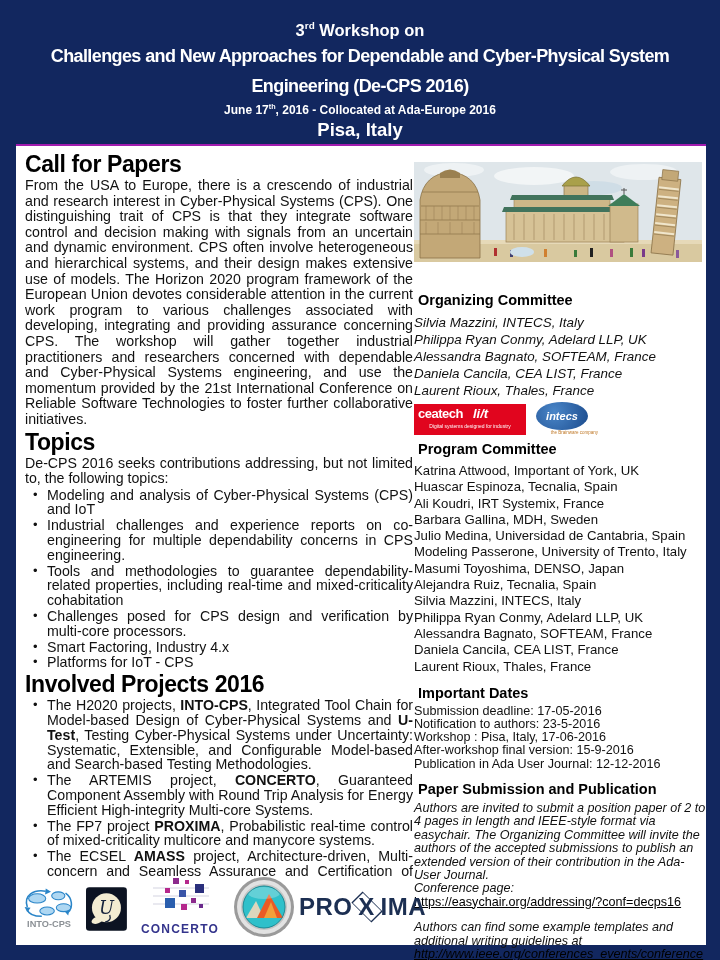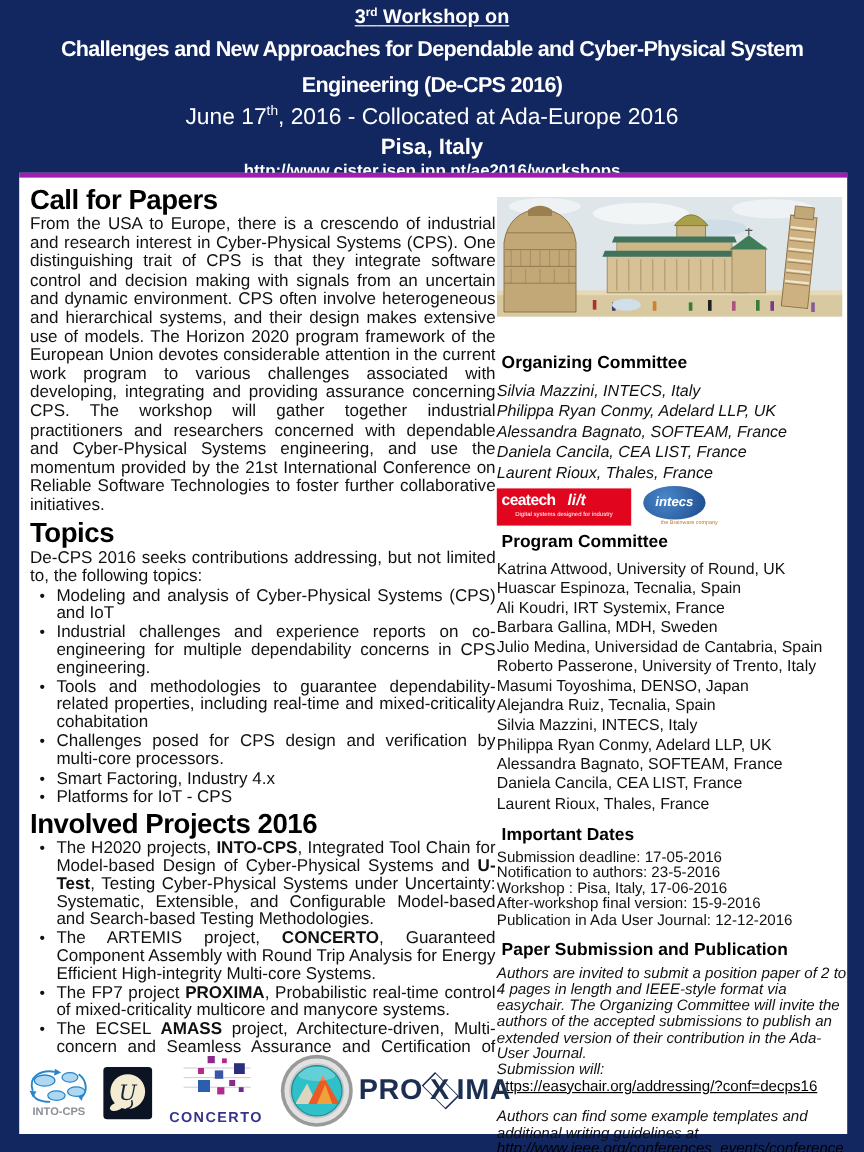--- a/index.html
+++ b/index.html
@@ -1,29 +1,29 @@
 <!DOCTYPE html>
 <html><head>
 <meta charset="utf-8">
 <style>
   html,body{margin:0;padding:0;}
   body{font-family:"Liberation Sans", sans-serif; background:#12275f;}
   .poster{position:relative;width:720px;height:960px;background:#12275f;overflow:hidden;}
 
   
   .hdr{position:absolute;left:0;top:0;width:720px;height:144px;color:#fff;text-align:center;}
-  .hdr-sub{padding-top:5px;font-size:16.5px;font-weight:bold;text-decoration:underline;}
+  .hdr-sub{padding-top:20px;font-size:16.5px;font-weight:bold;}
   .hdr-title{margin:1px auto 0;width:702px;font-size:18px;font-weight:bold;line-height:30px;letter-spacing:-0.6px;}
-  .hdr-date{margin-top:1px;font-size:19px;font-weight:normal;}
+  .hdr-date{margin-top:1px;font-size:12px;font-weight:bold;}
   .hdr-loc{margin-top:2px;font-size:18.5px;font-weight:bold;}
   .hdr-url{margin-top:1px;font-size:14px;font-weight:bold;}
   sup{font-size:60%;vertical-align:super;}
 
   
-  .panel{position:absolute;left:16px;top:144px;width:690px;height:801px;background:#fff;border-top:4px solid #a21caf;box-sizing:border-box;color:#111;}
+  .panel{position:absolute;left:16px;top:144px;width:690px;height:801px;background:#fff;border-top:2px solid #a21caf;box-sizing:border-box;color:#111;}
 
   
   .col-left{position:absolute;left:9px;top:4px;width:388px;height:726px;overflow:hidden;}
   .col-left h2{font-size:23px;line-height:24px;font-weight:bold;margin:2px 0 2px;letter-spacing:-0.4px;color:#000;}
   .cfp-body{margin:2px 0 0;font-size:14.2px;line-height:15.6px;text-align:justify;}
   .intro{margin:0;font-size:14.2px;line-height:15.6px;text-align:justify;}
   ul.bullets{margin:1px 0 0;padding-left:22px;list-style:none;}
   ul.bullets li{position:relative;font-size:14.2px;line-height:14.8px;text-align:justify;margin:0 0 1px;}
   ul.bullets li::before{content:"•";position:absolute;left:-14px;top:0;font-size:13px;}
   .b{font-weight:bold;}
@@ -218,26 +218,26 @@
         <div class="intecs">
           <div class="intecs-globe">
             <span class="intecs-brand">intecs</span>
           </div>
           <div class="intecs-tag">the Brainware company</div>
         </div>
       </div>
 
       <h3 class="mt-prog">Program Committee</h3>
       <div class="prog-names">
-        <div>Katrina Attwood, University of Round, UK</div>
+        <div>Katrina Attwood, Important of York, UK</div>
         <div>Huascar Espinoza, Tecnalia, Spain</div>
         <div>Ali Koudri, IRT Systemix, France</div>
         <div>Barbara Gallina, MDH, Sweden</div>
         <div>Julio Medina, Universidad de Cantabria, Spain</div>
-        <div>Roberto Passerone, University of Trento, Italy</div>
+        <div>Modeling Passerone, University of Trento, Italy</div>
         <div>Masumi Toyoshima, DENSO, Japan</div>
         <div>Alejandra Ruiz, Tecnalia, Spain</div>
         <div>Silvia Mazzini, INTECS, Italy</div>
         <div>Philippa Ryan Conmy, Adelard LLP, UK</div>
         <div>Alessandra Bagnato, SOFTEAM, France</div>
         <div>Daniela Cancila, CEA LIST, France</div>
         <div>Laurent Rioux, Thales, France</div>
       </div>
 
       <h3 class="mt-dates">Important Dates</h3>
@@ -245,21 +245,21 @@
         <div>Submission deadline: 17-05-2016</div>
         <div>Notification to authors: 23-5-2016</div>
         <div>Workshop : Pisa, Italy, 17-06-2016</div>
         <div>After-workshop final version: 15-9-2016</div>
         <div>Publication in Ada User Journal: 12-12-2016</div>
       </div>
 
       <h3 class="mt-paper">Paper Submission and Publication</h3>
       <div class="sub">
         <p>Authors are invited to submit a position paper of 2 to 4 pages in length and IEEE-style format via easychair. The Organizing Committee will invite the authors of the accepted submissions to publish an extended version of their contribution in the Ada-User Journal.</p>
-        <p>Submission will:</p>
+        <p>Conference page:</p>
         <a class="doclink" href="#">https://easychair.org/addressing/?conf=decps16</a>
         <div class="gap"></div>
         <p>Authors can find some example templates and additional writing guidelines at</p>
         <a class="doclink it" href="#">http://www.ieee.org/conferences_events/conferences/publishing/templates.html</a>
       </div>
     </div>
 
     <div class="logo-row">
 
       <svg class="logo-into" viewBox="0 0 82 66">

